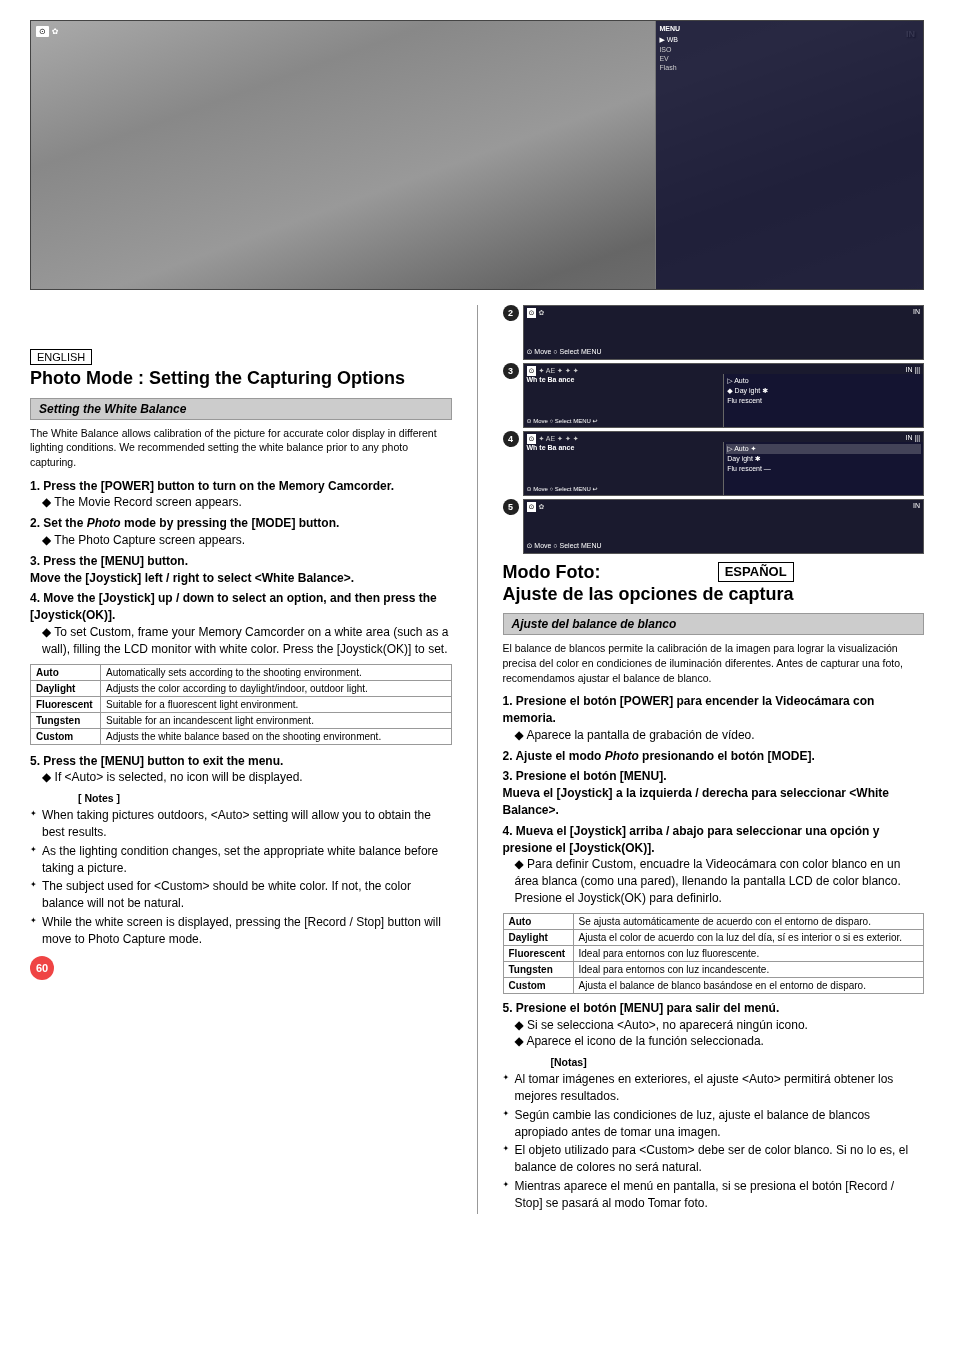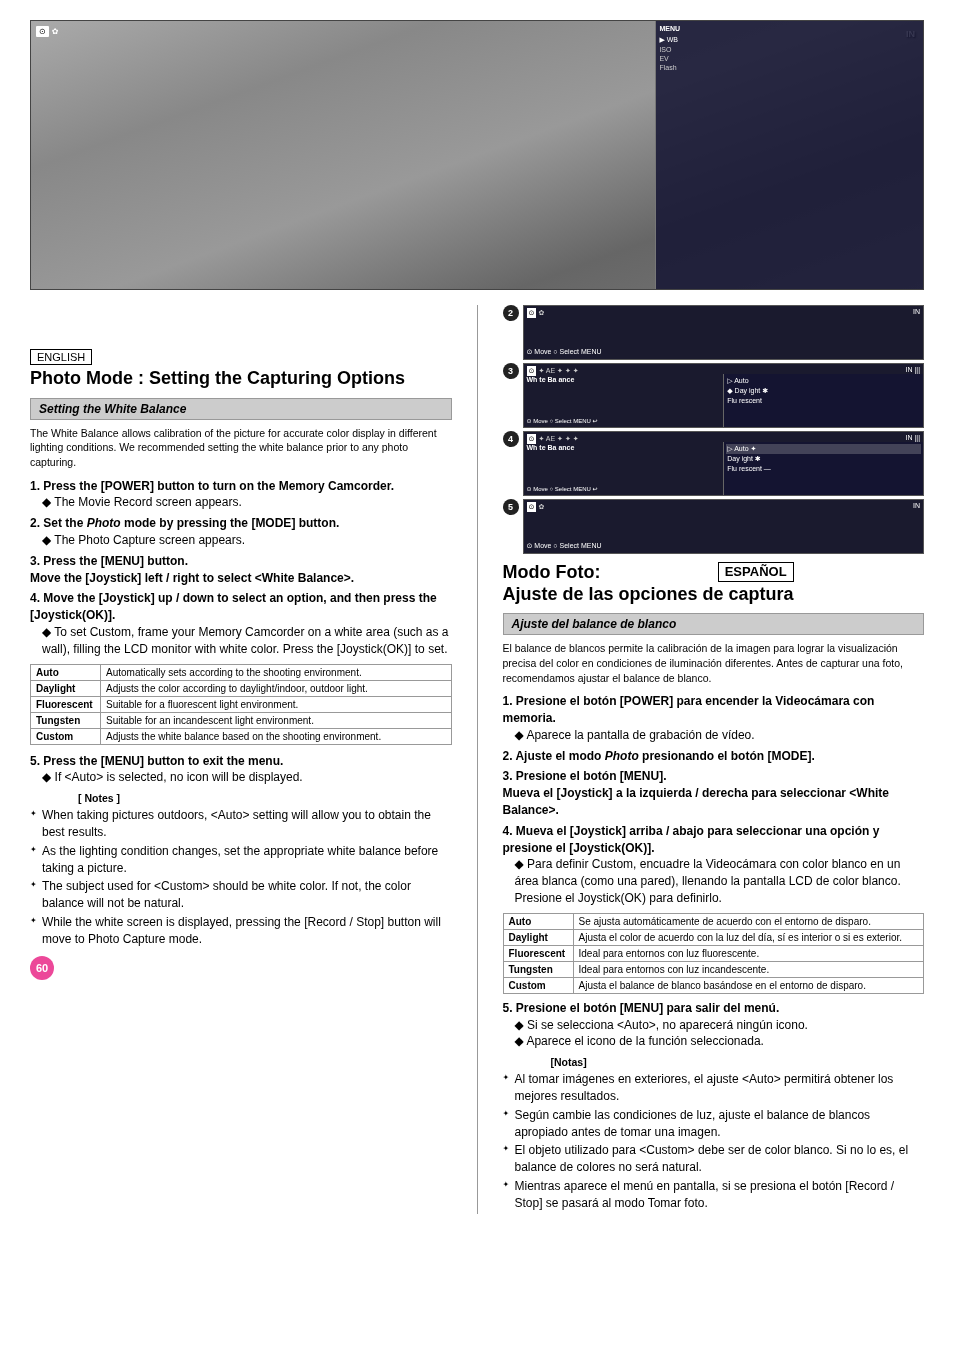--- a/index.html
+++ b/index.html
@@ -150,21 +150,21 @@
       top: 1px;
     }
 
     
     .page-num-badge {
       display: inline-flex;
       align-items: center;
       justify-content: center;
       width: 24px;
       height: 24px;
-      background: #ec4899;
+      background: #ef4444;
       color: #fff;
       font-size: 11px;
       font-weight: bold;
       border-radius: 50%;
       margin-right: 5px;
     }
 
     
     .divider-v {
       width: 1px;

